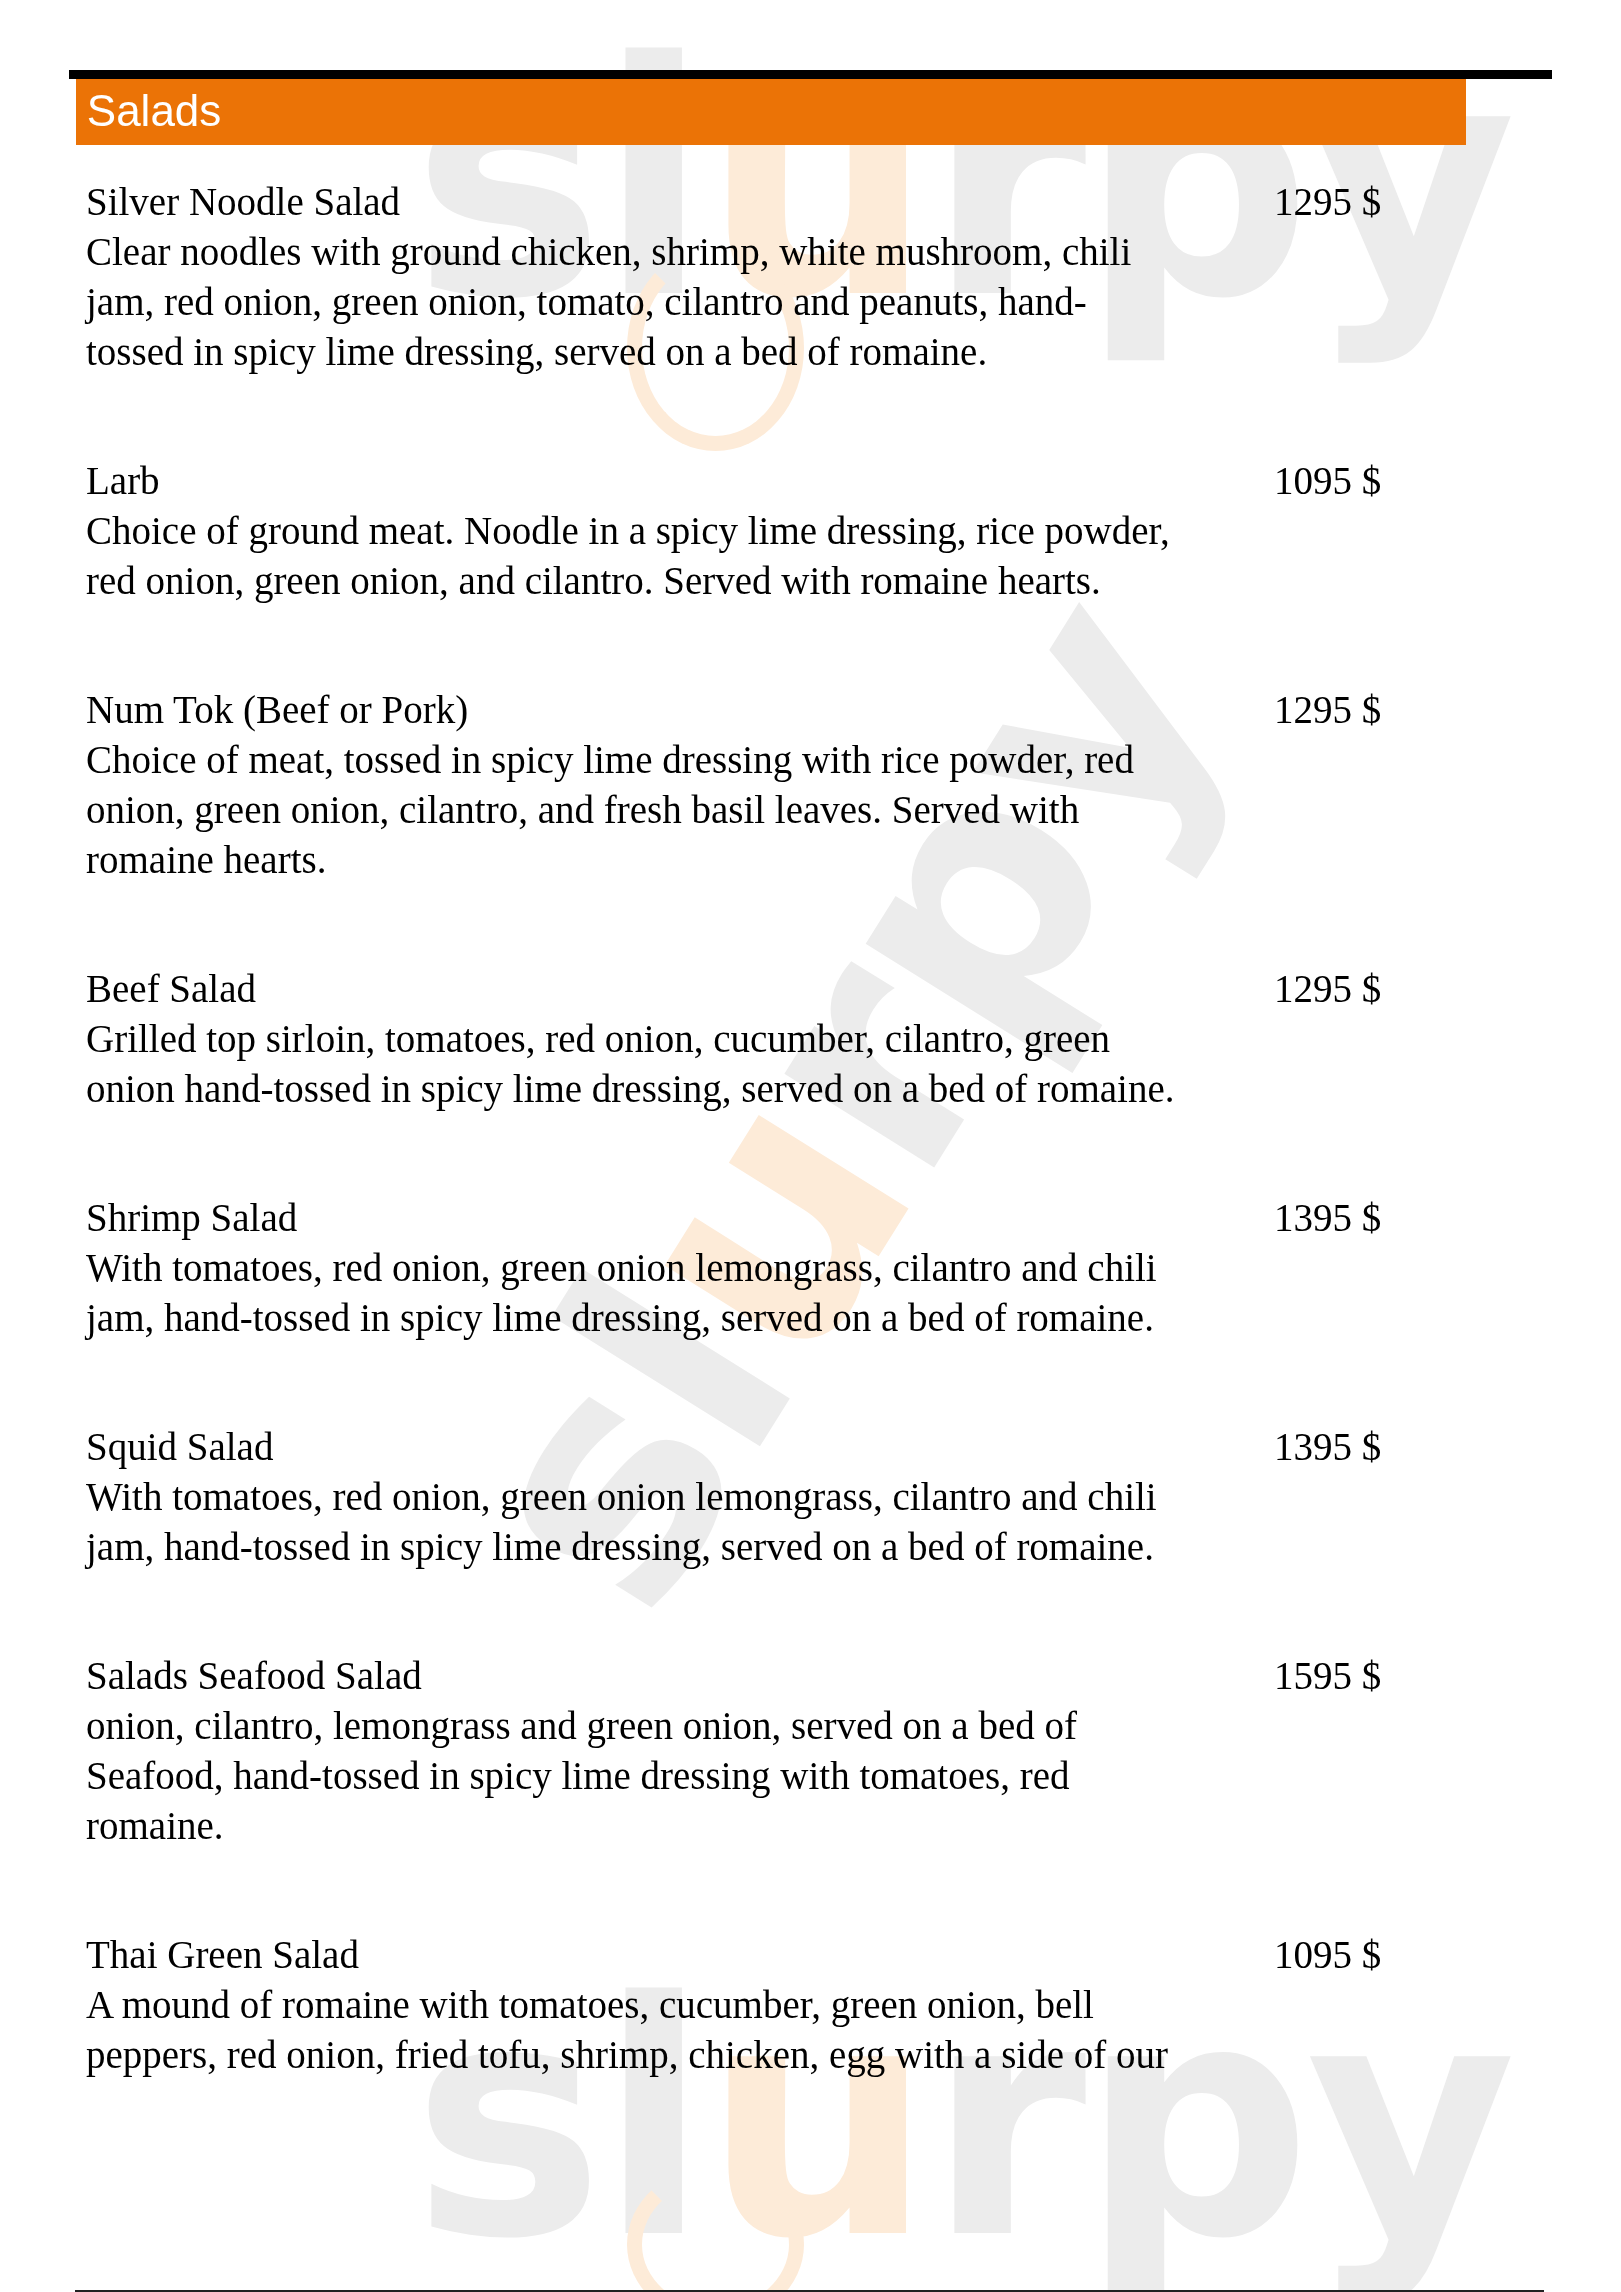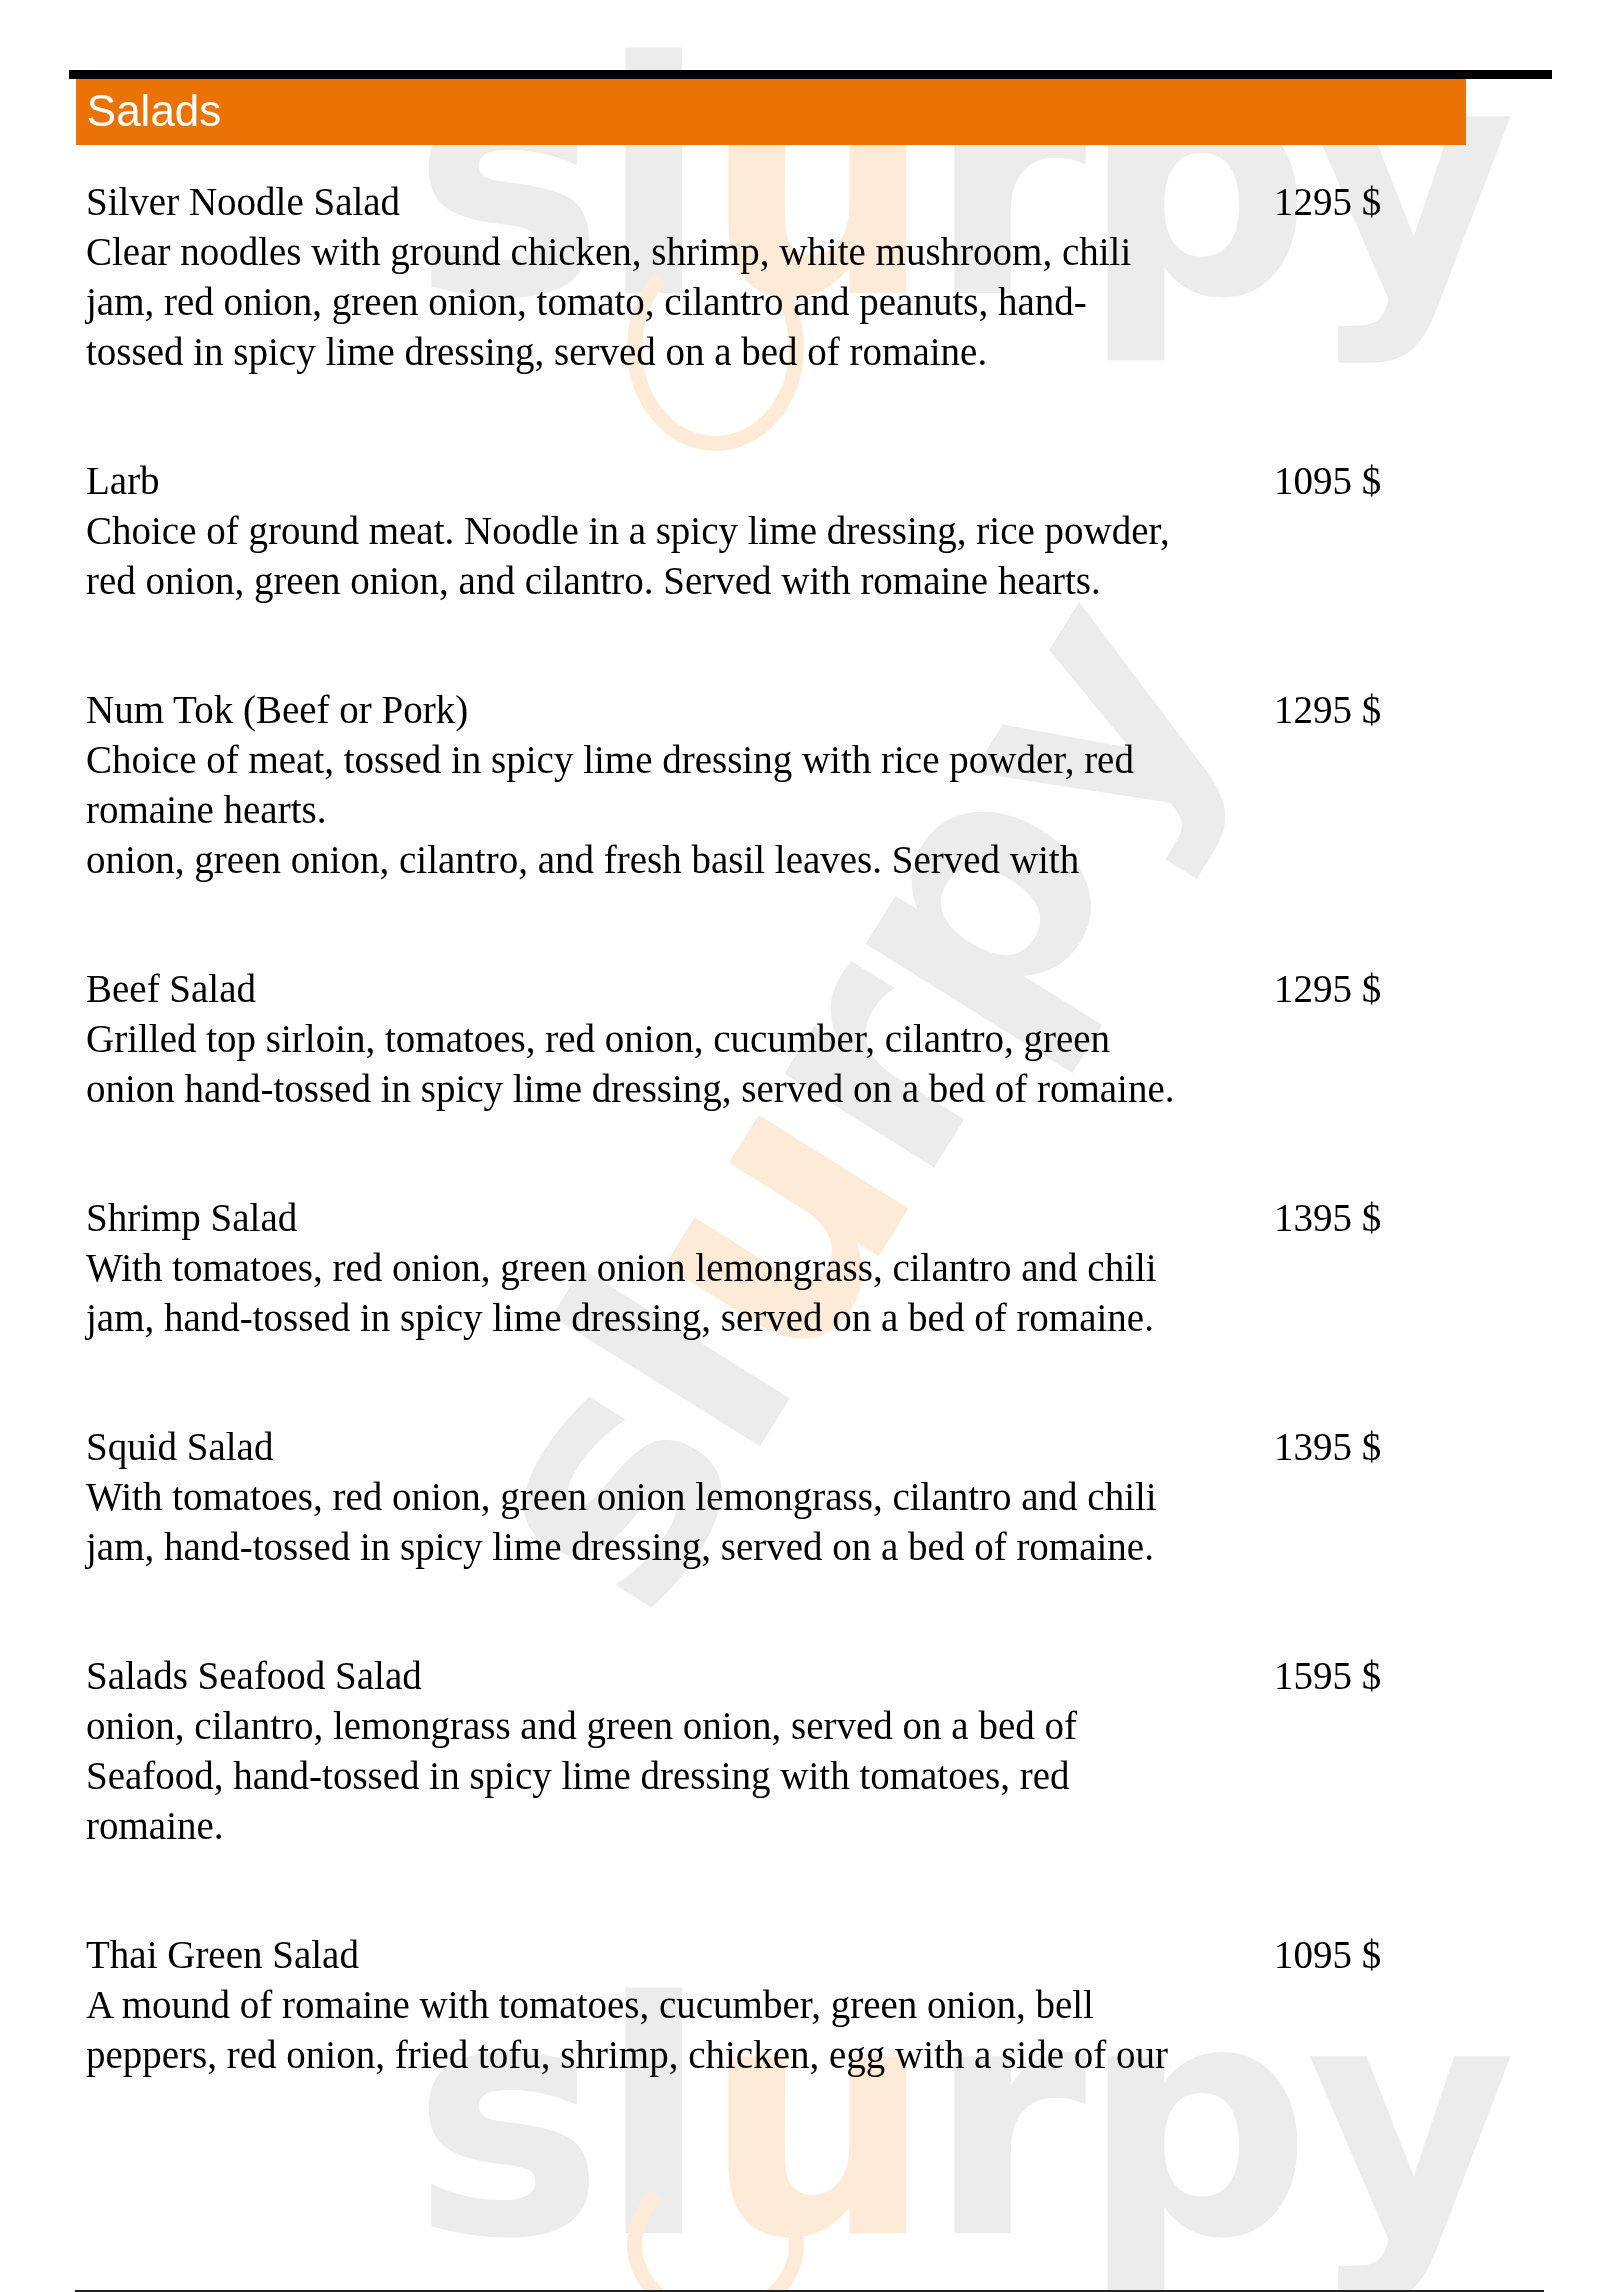--- a/index.html
+++ b/index.html
@@ -67,22 +67,22 @@
       <div class="item-name">Larb</div>
       <div class="item-price">1095 $</div>
       <div class="item-desc">Choice of ground meat. Noodle in a spicy lime dressing, rice powder,</div>
       <div class="item-desc">red onion, green onion, and cilantro. Served with romaine hearts.</div>
     </div>
 
     <div class="item">
       <div class="item-name">Num Tok (Beef or Pork)</div>
       <div class="item-price">1295 $</div>
       <div class="item-desc">Choice of meat, tossed in spicy lime dressing with rice powder, red</div>
+      <div class="item-desc">onion, green onion, cilantro, and fresh basil leaves. Served with</div>
       <div class="item-desc">romaine hearts.</div>
-      <div class="item-desc">onion, green onion, cilantro, and fresh basil leaves. Served with</div>
     </div>
 
     <div class="item">
       <div class="item-name">Beef Salad</div>
       <div class="item-price">1295 $</div>
       <div class="item-desc">Grilled top sirloin, tomatoes, red onion, cucumber, cilantro, green</div>
       <div class="item-desc">onion hand-tossed in spicy lime dressing, served on a bed of romaine.</div>
     </div>
 
     <div class="item">

